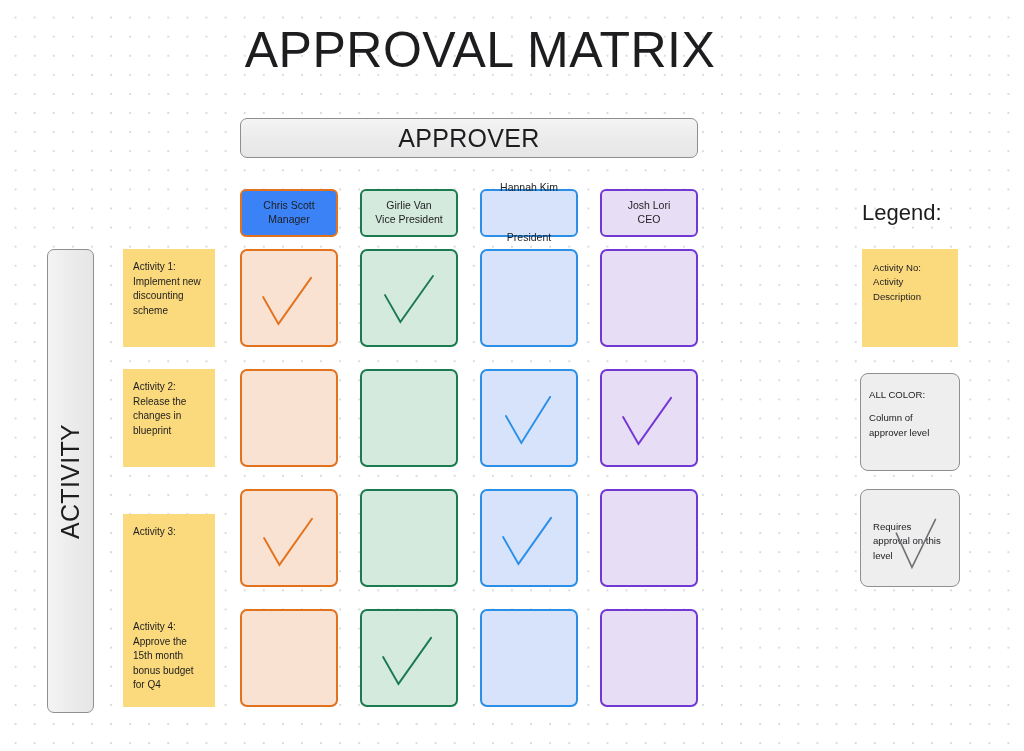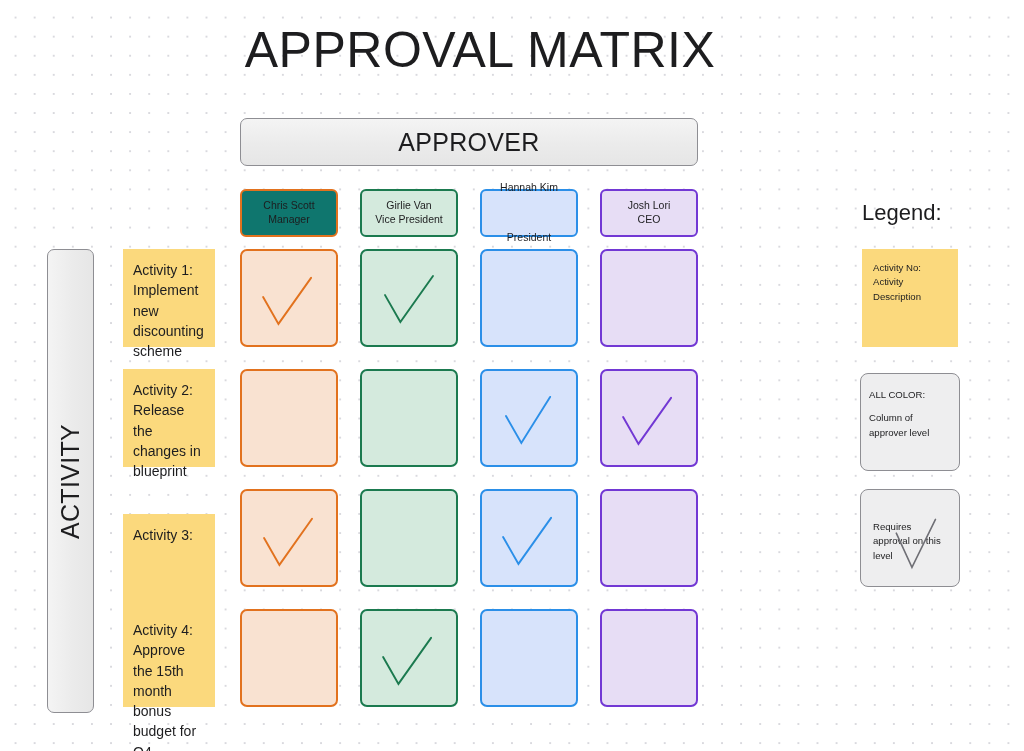--- a/index.html
+++ b/index.html
@@ -33,21 +33,21 @@
     line-height: 1.12;
     white-space: nowrap;
   }
 
   
   .approver-bar {
     position: absolute;
     left: 240px;
     top: 118px;
     width: 458px;
-    height: 48px;
+    height: 40px;
     box-sizing: border-box;
     border: 1.5px solid #8e8e93;
     border-radius: 7px;
     background: linear-gradient(180deg, #f4f4f4 0%, #ebebeb 55%, #e6e6e6 100%);
     display: flex;
     align-items: center;
     justify-content: center;
     font-size: 25px;
     color: #1d1d1f;
     letter-spacing: 0.3px;
@@ -98,21 +98,21 @@
 
   
   .activity-note {
     position: absolute;
     left: 123px;
     width: 92px;
     height: 98px;
     box-sizing: border-box;
     background: #fbd97d;
     padding: 11px 10px 0 10px;
-    font-size: 14px;
+    font-size: 10px;
     line-height: 1.45;
     color: #1d1d1f;
   }
 
   
   .cell {
     position: absolute;
     width: 98px;
     height: 98px;
     box-sizing: border-box;
@@ -205,21 +205,21 @@
 <div class="legend-box three">
   <svg class="legend-check" viewBox="0 0 100 98">
     <path d="M36 44 L52 79 L76 30" fill="none" stroke="#6f6f75" stroke-width="1.6" stroke-linecap="round" stroke-linejoin="miter"></path>
   </svg>
   <div>Requires</div>
   <div>approval on this</div>
   <div>level</div>
 </div>
 
 <div id="matrix-root">
-    <div class="approver-card" style="left: 240px; background: #0f766e; border-color: rgb(226, 114, 30);">
+    <div class="approver-card" style="left: 240px; background: #3b82f6; border-color: rgb(226, 114, 30);">
       <div>Chris Scott</div>
       <div>Manager</div>
     </div>
     <div class="approver-card" style="left: 360px; background: rgb(212, 234, 221); border-color: rgb(27, 122, 79);">
       <div>Girlie Van</div>
       <div>Vice President</div>
     </div>
     <div class="approver-card" style="left: 480px; background: rgb(215, 227, 251); border-color: rgb(43, 143, 232); gap: 36px;">
       <div>Hannah Kim</div>
       <div>President</div>

